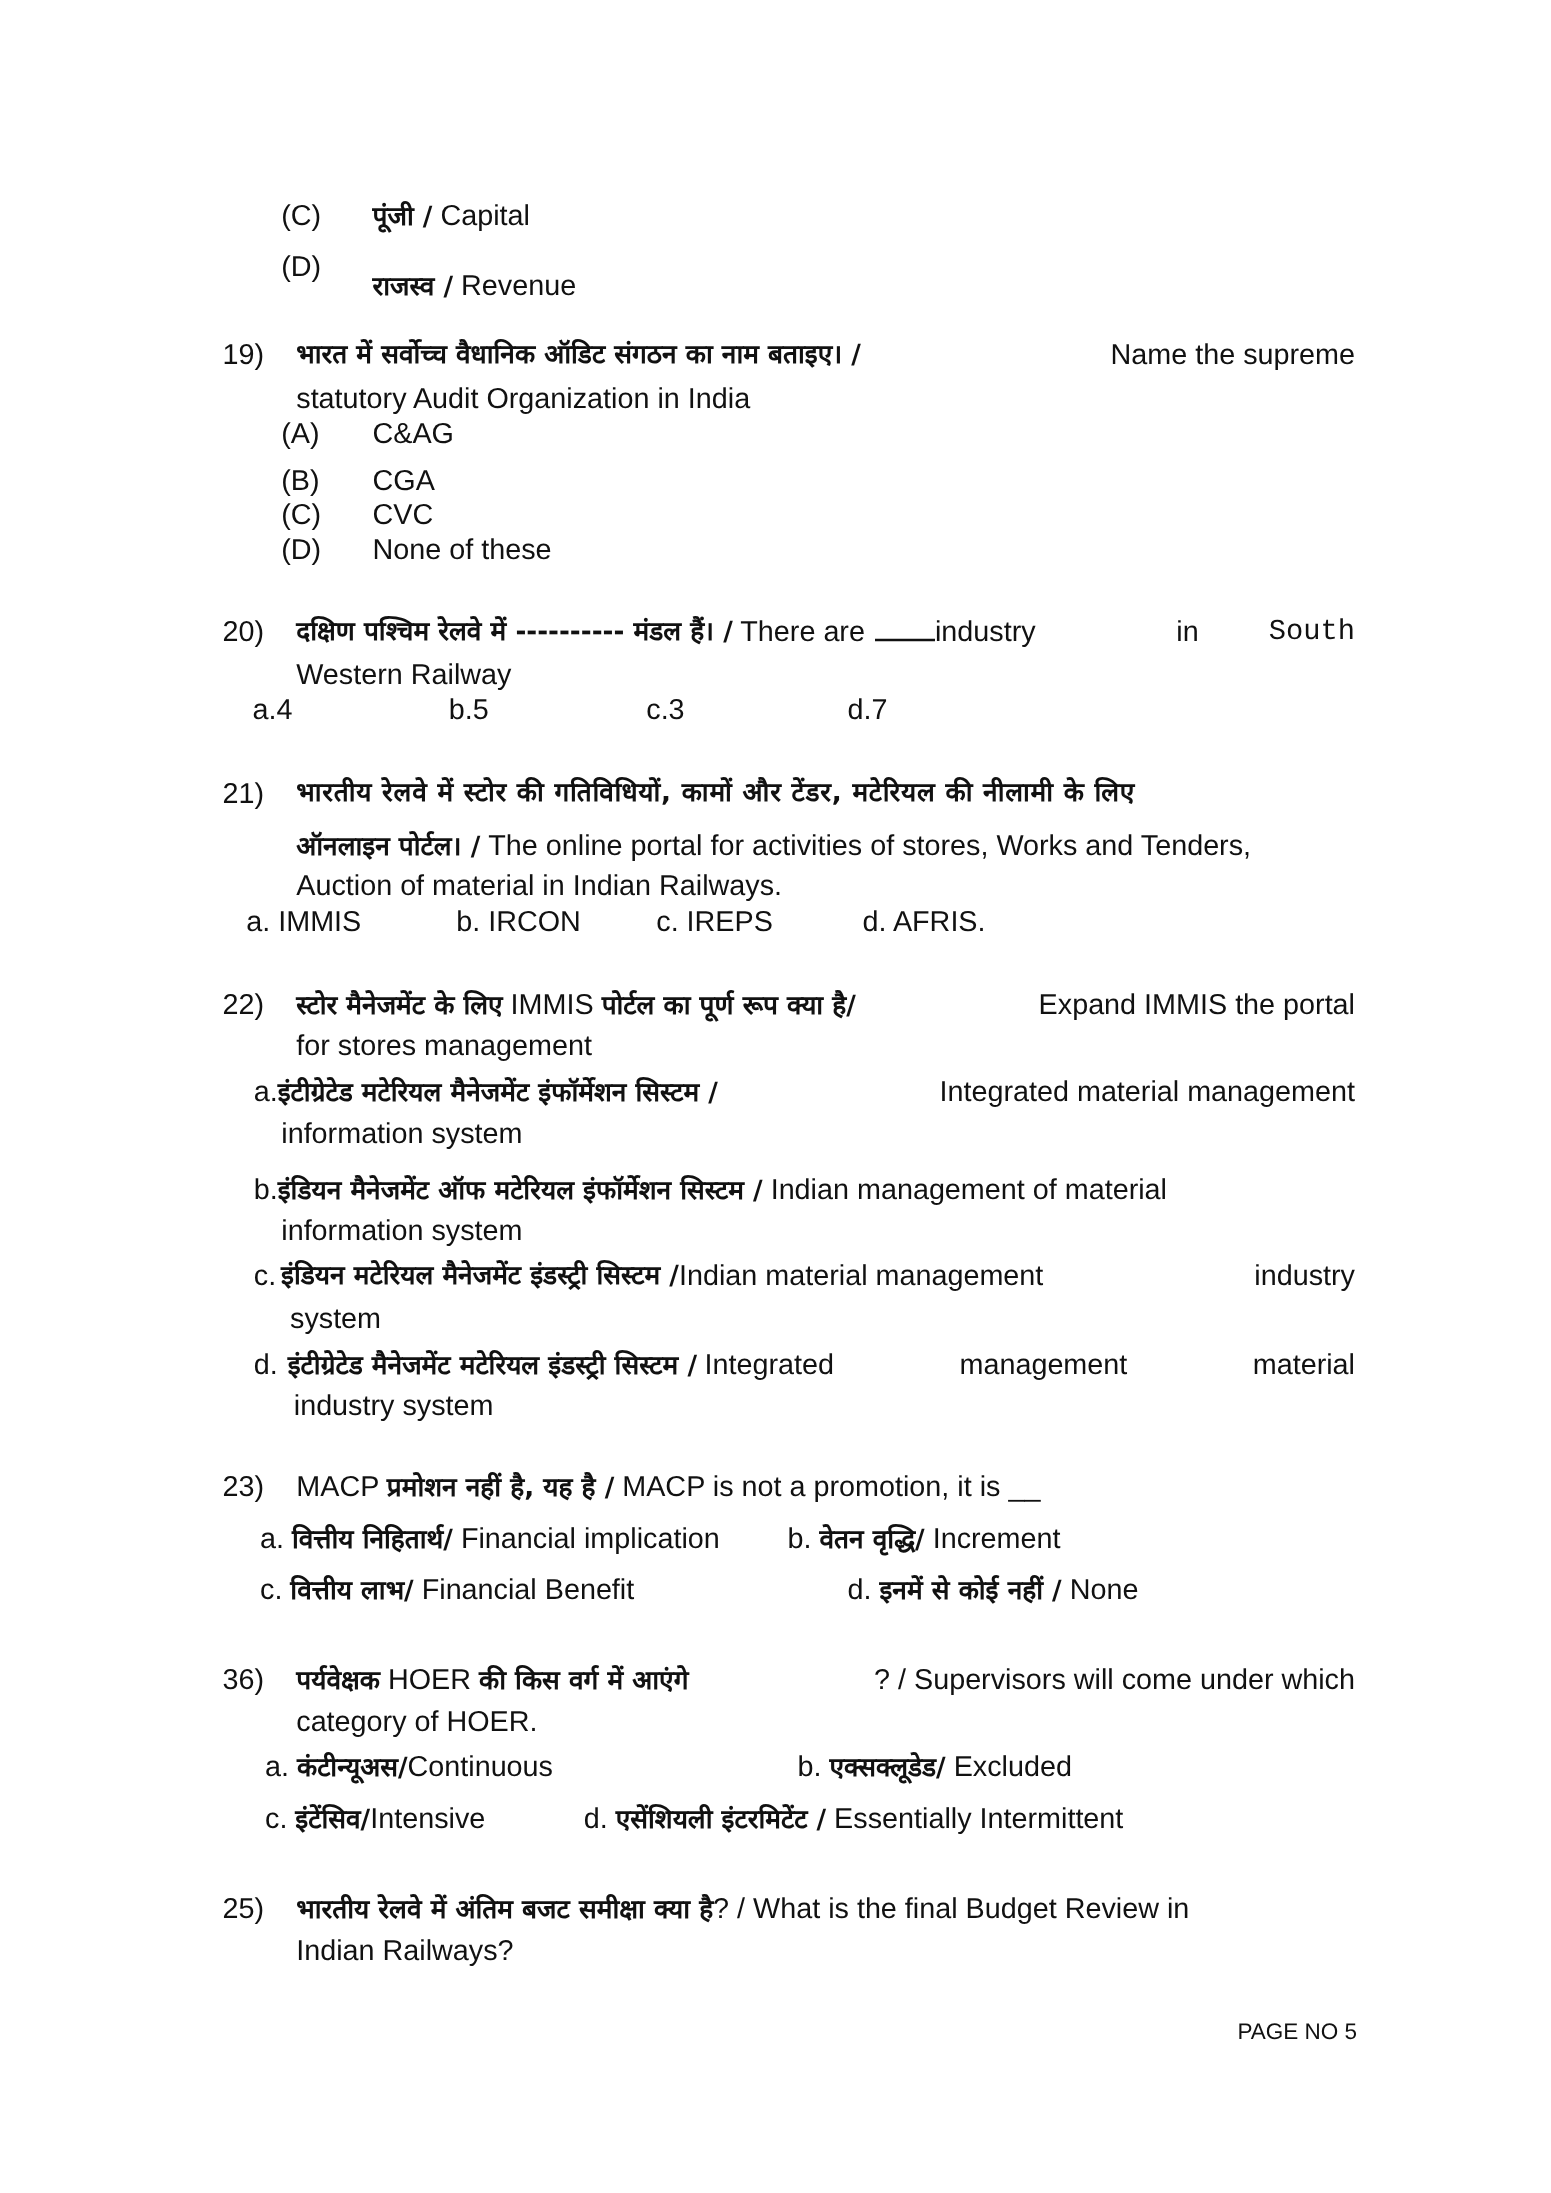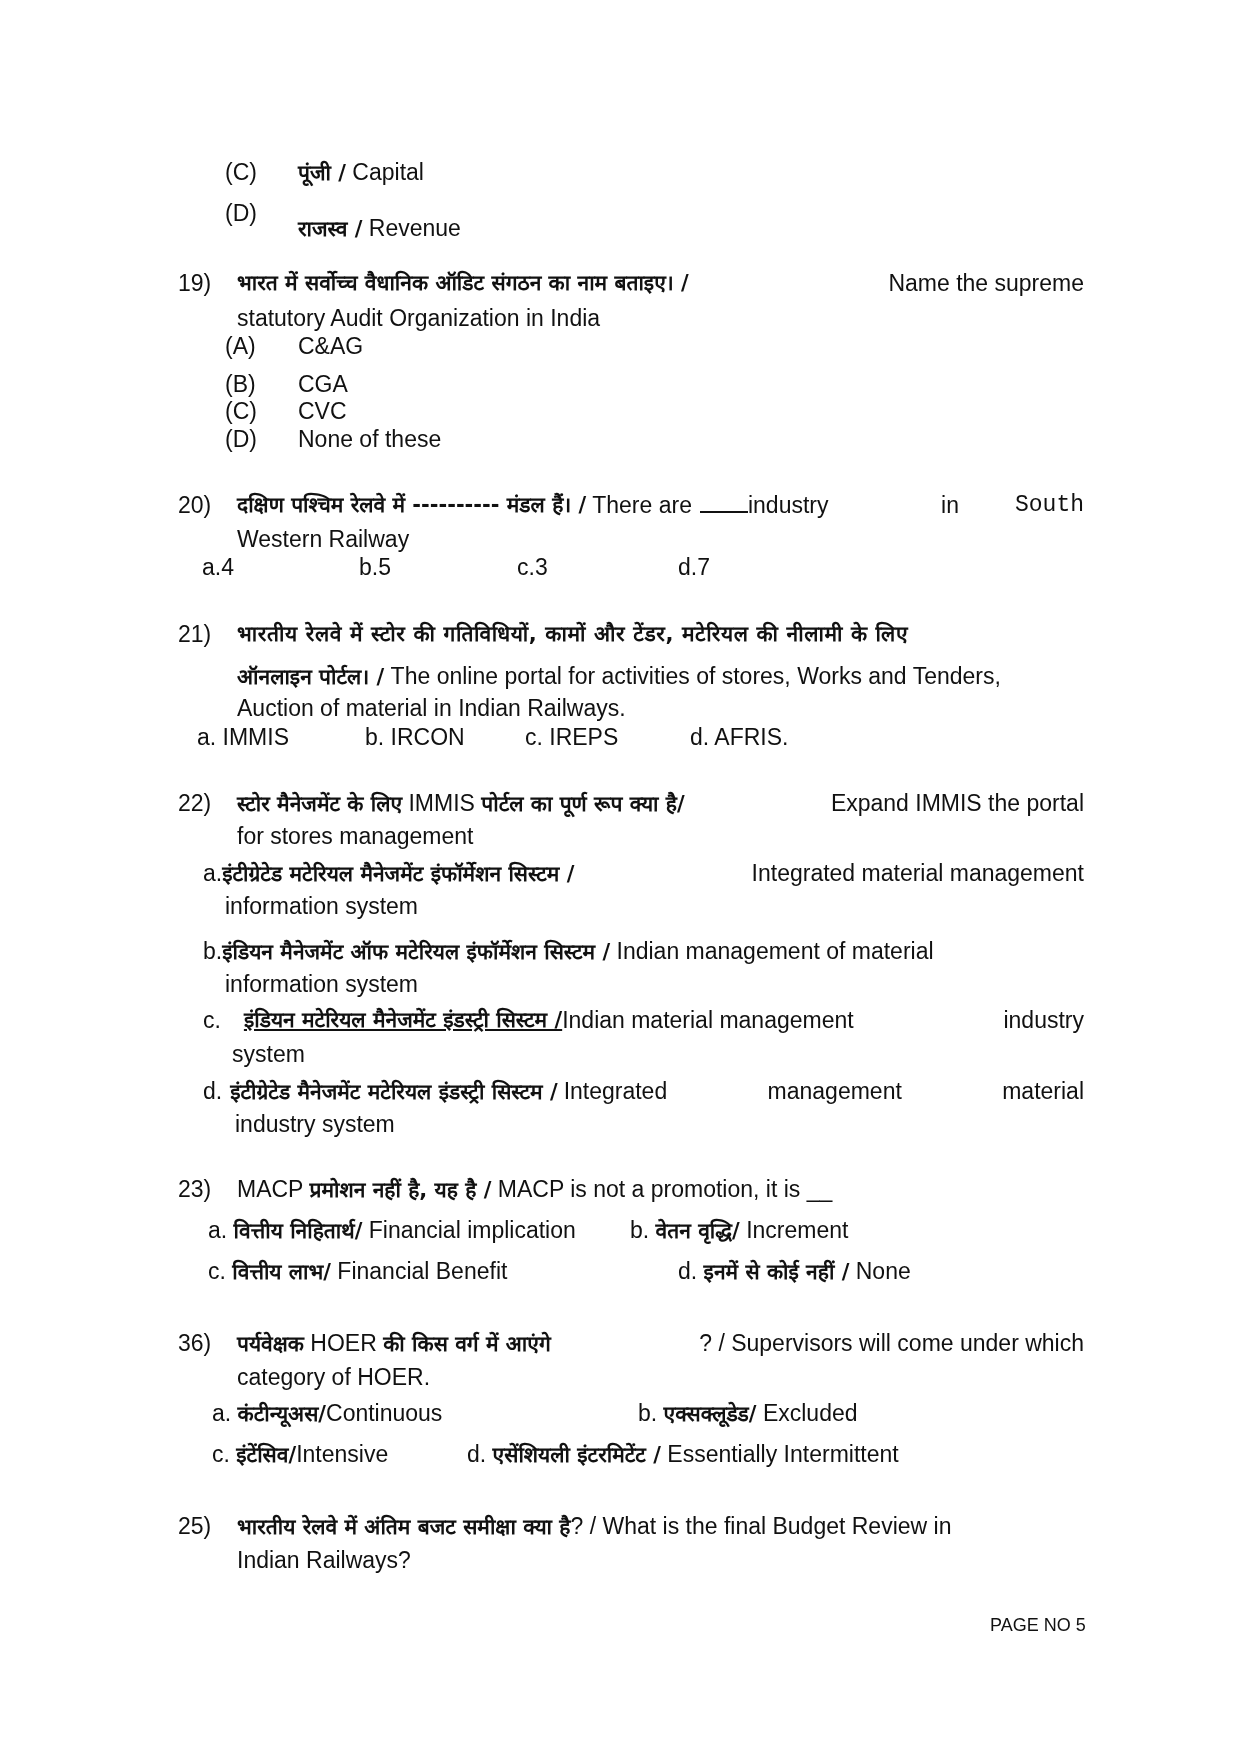--- a/index.html
+++ b/index.html
@@ -91,21 +91,21 @@
     </div>
     <span class="ln" style="left:225px; top:892px;">information system</span>
 
     <div class="ln" style="left:203px; top:937px;">
       <span>b.</span><span class="hi">इंडियन मैनेजमेंट ऑफ मटेरियल इंफॉर्मेशन सिस्टम /</span><span> Indian management of material</span>
     </div>
     <span class="ln" style="left:225px; top:970px;">information system</span>
 
     <div class="ln" style="left:203px; top:1006px; width:881px; display:flex;">
       <span>c.</span>
-        <span style="margin-left:23px;text-decoration:underline;" class="hi">इंडियन मटेरियल मैनेजमेंट इंडस्ट्री सिस्टम /</span>
+        <span style="margin-left:4px;" class="hi">इंडियन मटेरियल मैनेजमेंट इंडस्ट्री सिस्टम /</span>
         <span> Indian material management</span>
       <span style="margin-left:auto;">industry</span>
     </div>
     <span class="ln" style="left:232px; top:1040px;">system</span>
 
     <div class="ln just" style="left:203px; top:1077px; width:881px;">
       <span><span>d.</span><span style="margin-left:8px;text-align:right;" class="hi">इंटीग्रेटेड मैनेजमेंट मटेरियल इंडस्ट्री सिस्टम /</span><span style="margin-left:6px;">Integrated</span></span>
       <span>management</span>
       <span>material</span>
     </div>

